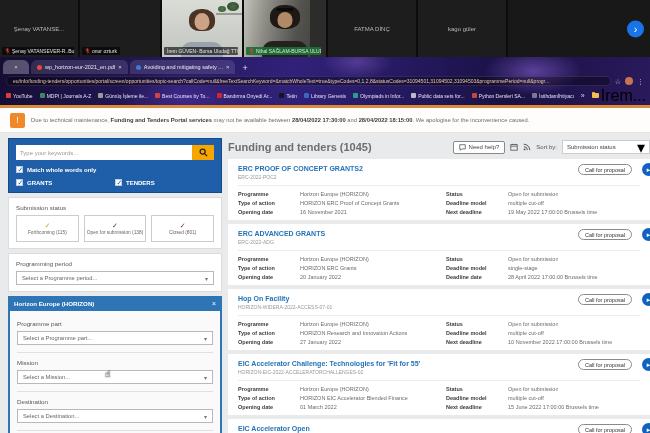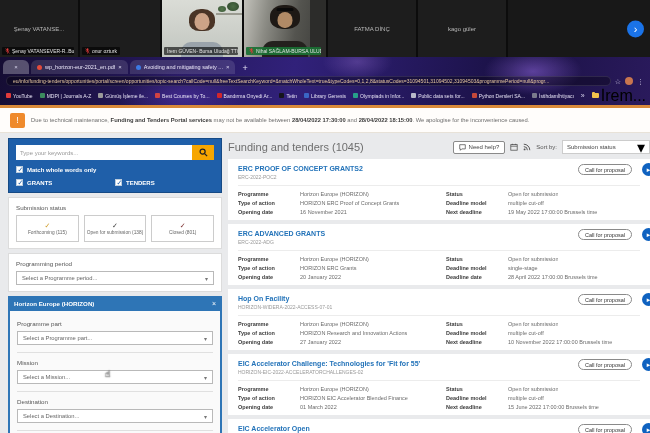--- a/index.html
+++ b/index.html
@@ -106,21 +106,21 @@
   .hzheader .ht{font-size:6.2px;font-weight:bold;}
   .hzheader .hx{font-size:7px;cursor:pointer;}
   .hzbody{border:2px solid #2e75b6;border-top:none;background:#fafafa;padding:7px;display:flex;flex-direction:column;}
   .group{padding:2px 0 7px 0;position:relative;}
   .group + .group{border-top:1px solid #e0e0e0;padding-top:6px;}
   .cursor{position:absolute;left:88px;top:16px;font-size:9px;color:#fff;text-shadow:0 0 1px #000,0 0 1px #000,0 0 2px #000;pointer-events:none;z-index:5;}
 
   
   .results{flex:1;display:flex;flex-direction:column;min-width:0;}
   .rheader{height:18px;display:flex;align-items:center;gap:5px;margin-bottom:3px;}
-  .rtitle{font-size:11px;color:#6e6e6e;flex:1;white-space:nowrap;}
+  .rtitle{font-size:11px;color:#6e6e6e;flex:1;white-space:nowrap;font-weight:bold;}
   .needhelp{display:flex;align-items:center;gap:3px;border:1px solid #8a8a8a;border-radius:2px;background:#fff;height:13px;padding:0 5px;font-size:6px;color:#444;cursor:pointer;}
   .ric{flex:0 0 auto;cursor:pointer;display:flex;}
   .sortlabel{font-size:6px;color:#555;}
   .sortsel{width:88px;height:14px;background:#fff;border:1px solid #ccc;display:flex;align-items:center;justify-content:space-between;padding:0 4px;cursor:pointer;}
   .sortsel .ph{font-size:6px;color:#444;}
   .card{position:relative;background:#fff;margin-bottom:4px;padding:6px 10px 5px 10px;min-height:56px;}
   .ctitle{font-size:7px;font-weight:bold;color:#2373b9;padding-right:90px;cursor:pointer;}
   .cid{font-size:5px;color:#999;margin-top:2px;}
   .badge{position:absolute;top:5px;right:18px;border:1px solid #8a8a8a;border-radius:8px;padding:1.5px 6px;font-size:5.5px;color:#333;background:#fff;white-space:nowrap;cursor:pointer;}
   .fab{position:absolute;top:4px;right:-5px;width:13px;height:13px;border-radius:50%;background:#0f62c0;color:#fff;font-size:7px;line-height:13px;text-align:center;cursor:pointer;}

